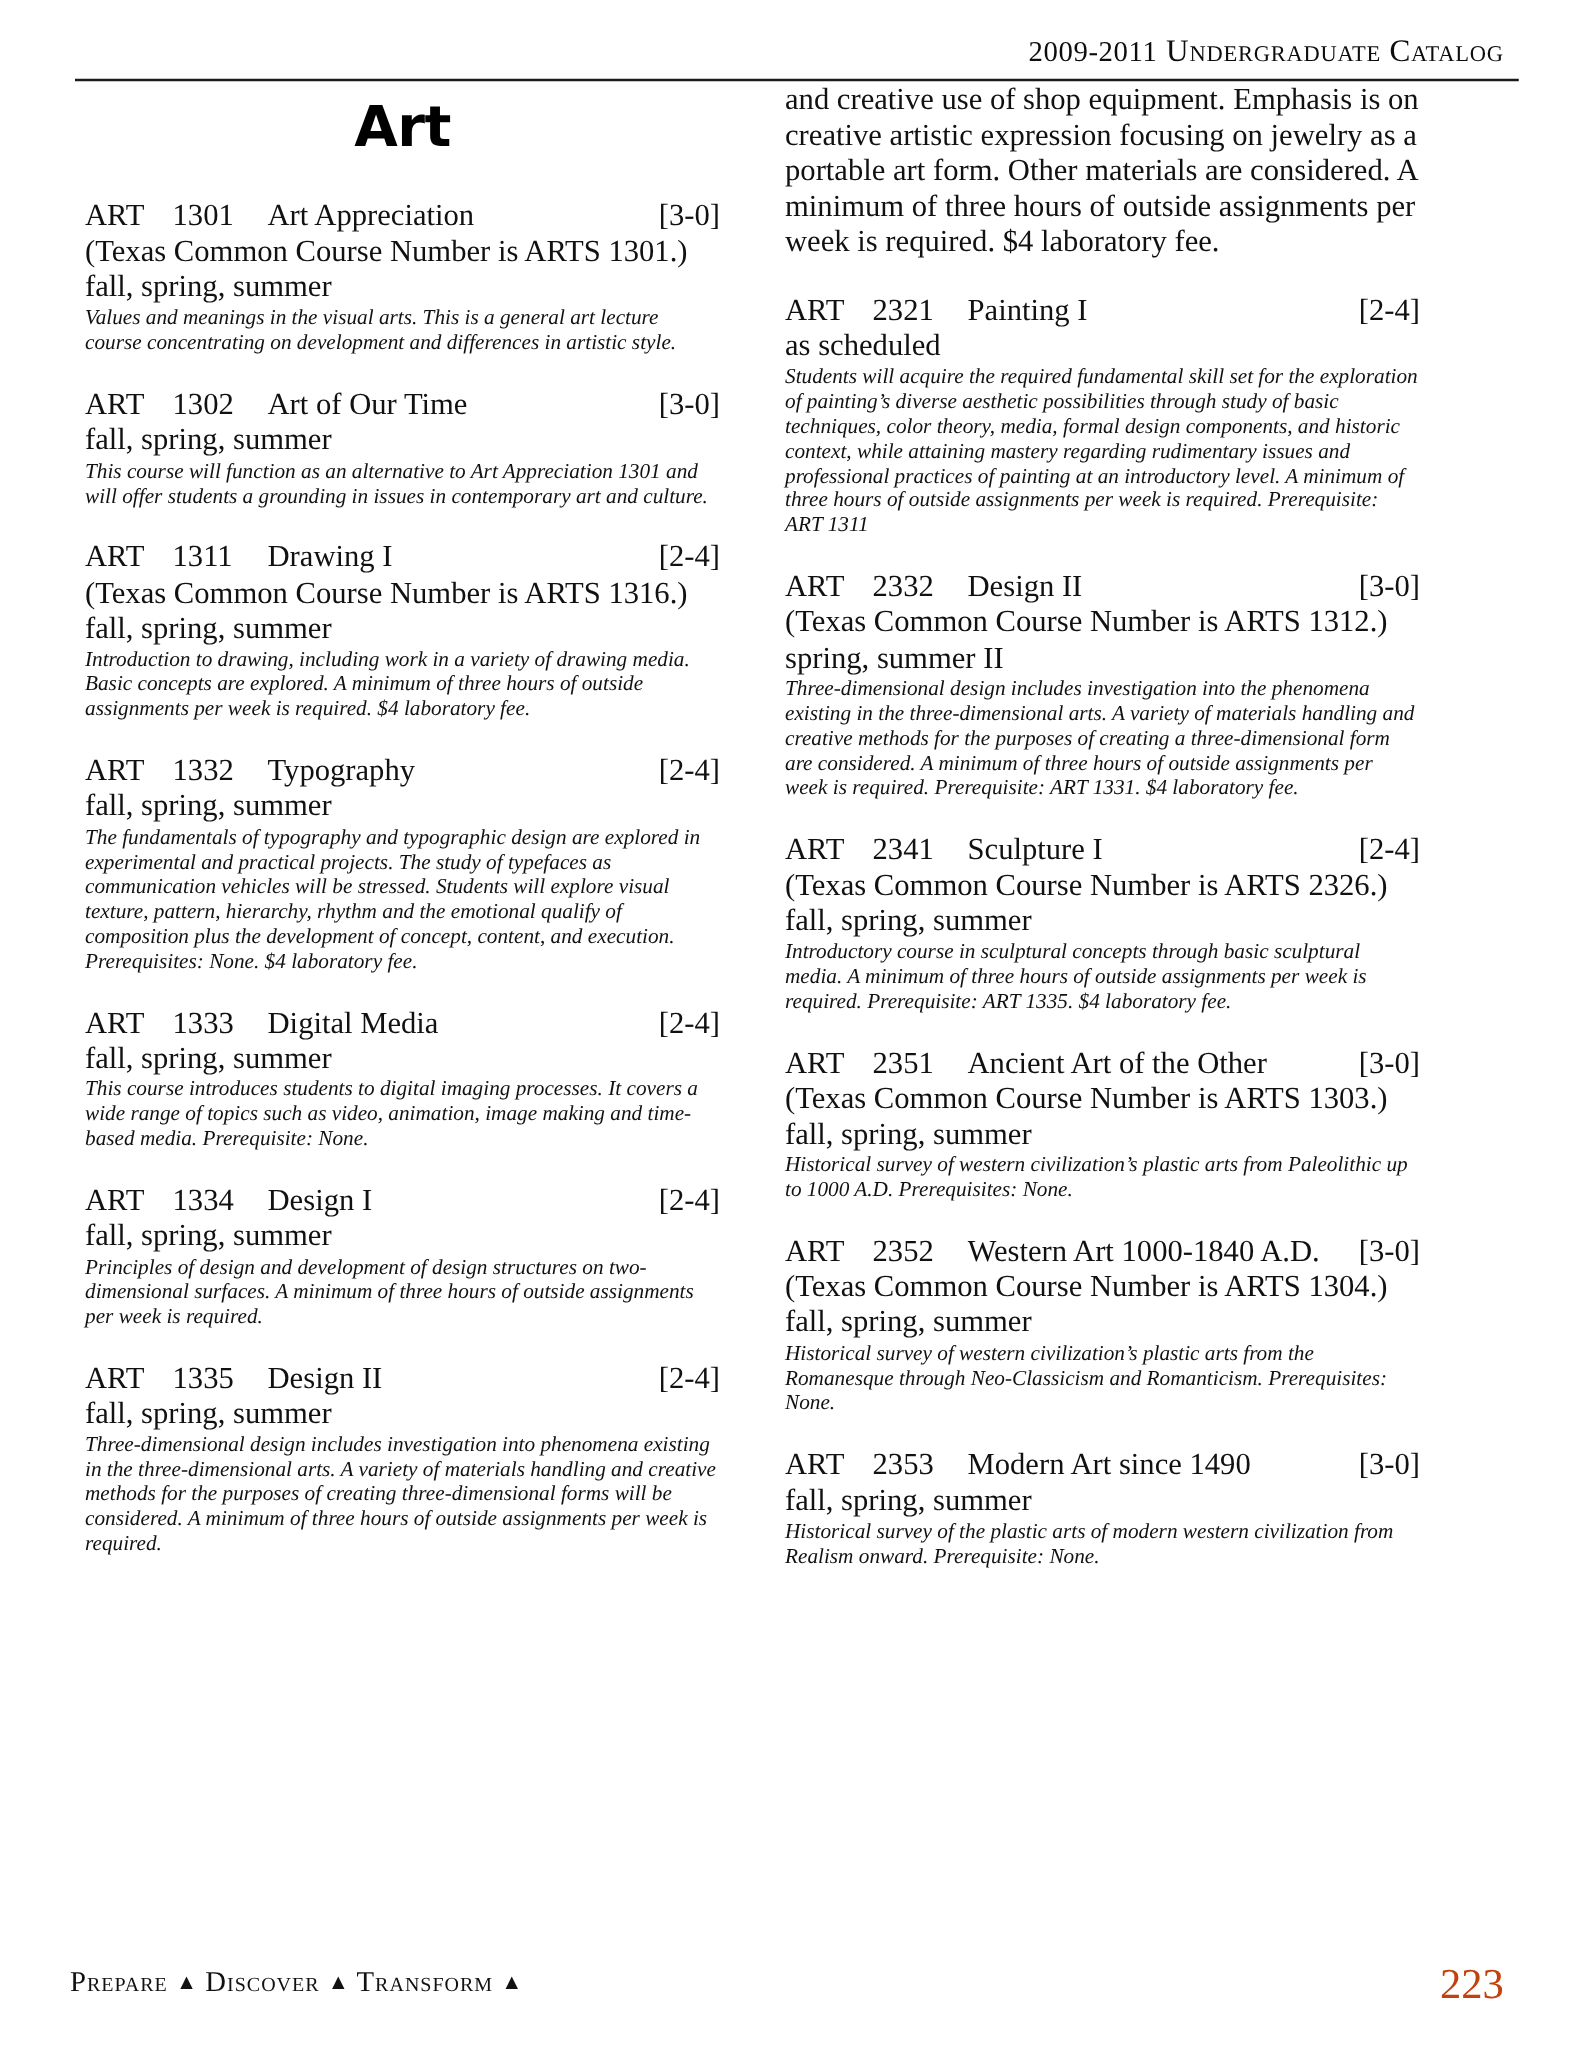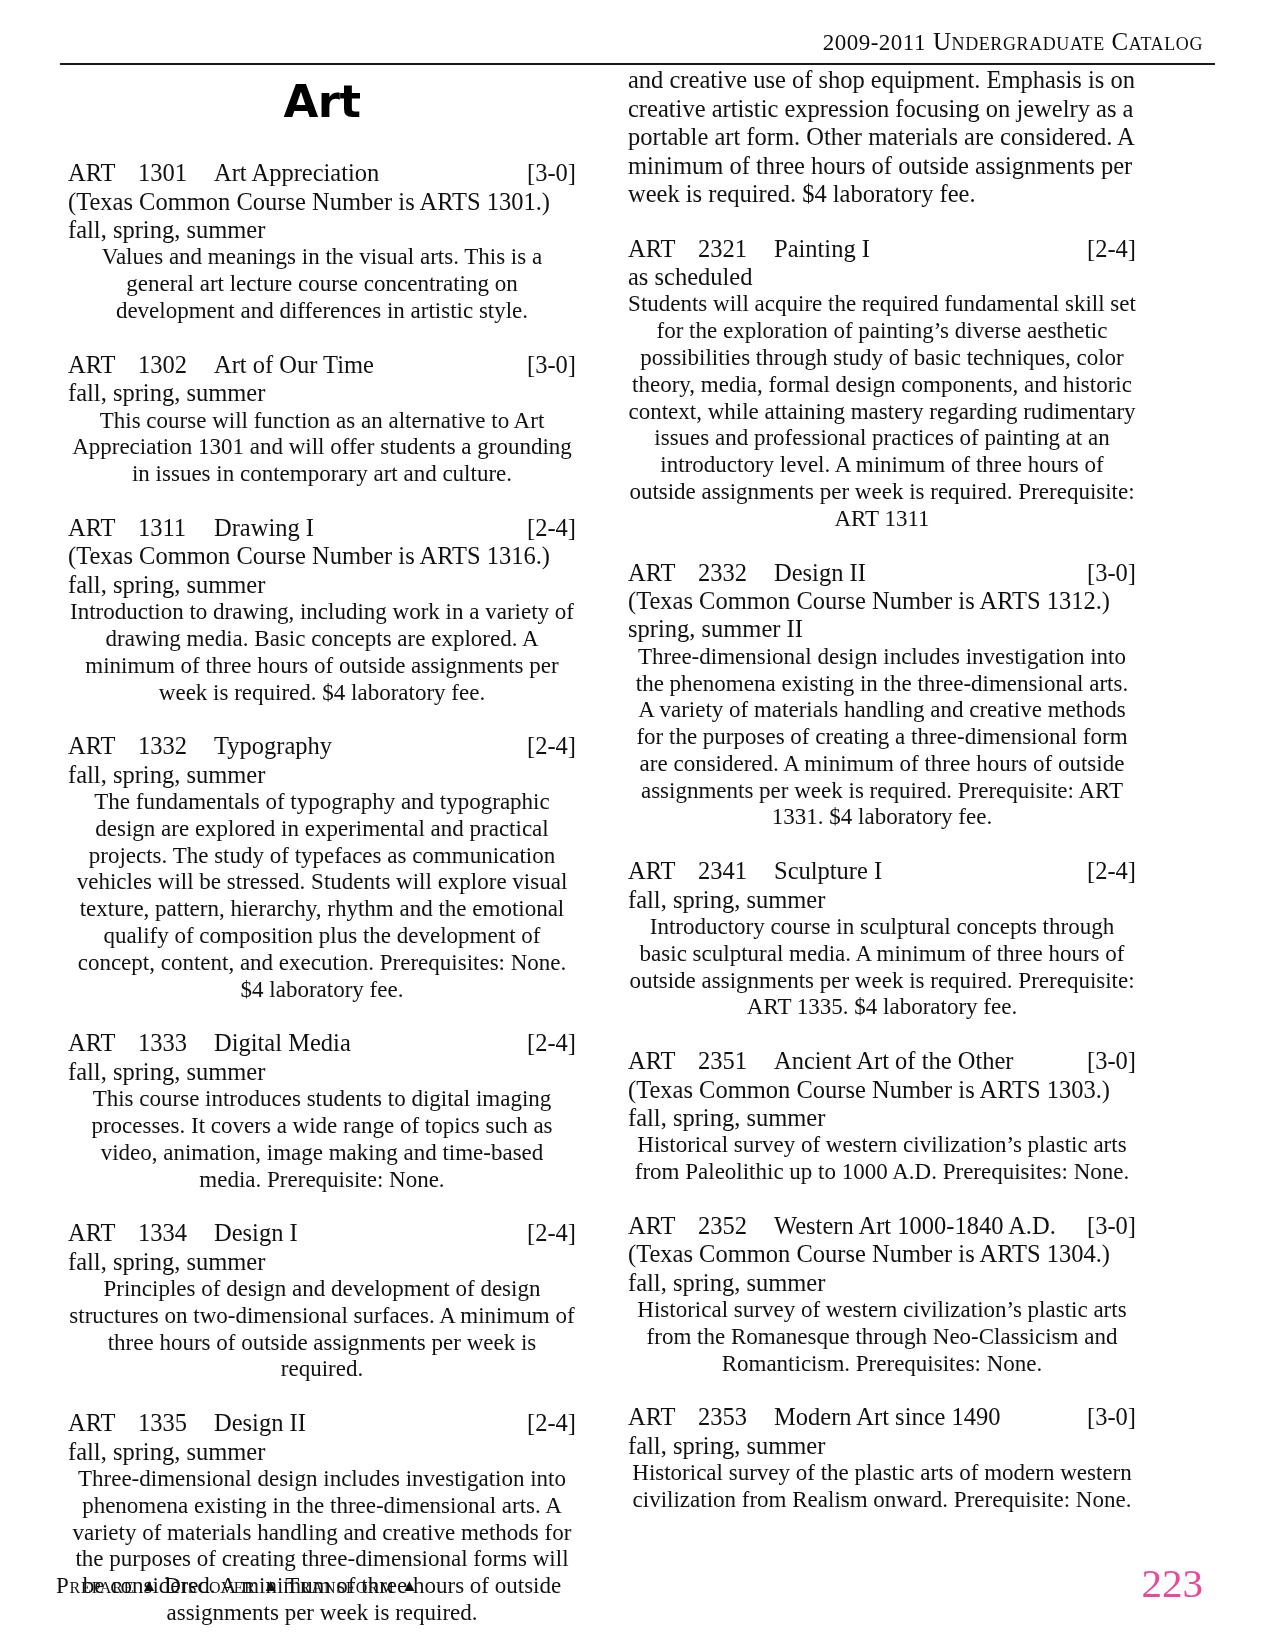--- a/index.html
+++ b/index.html
@@ -101,24 +101,25 @@
     overflow: hidden;
   }
   .c-hours {
     flex: 0 0 auto;
   }
   .course-line {
     font-size: 24.5px;
     line-height: 1.16;
   }
   .course-desc {
-    font-size: 23px;
+    font-size: 17px;
     line-height: 1.165;
-    text-align: center;
+    text-align: left;
     hyphens: none;
+    font-style: italic;
   }
 
   
   .continuation {
     font-size: 24.5px;
     line-height: 1.165;
     margin-top: 2px;
   }
 
   
@@ -134,22 +135,22 @@
   }
   .footer-tag .tri {
     font-size: 17px;
     vertical-align: 2px;
     letter-spacing: 0;
   }
   .page-number {
     position: absolute;
     right: 72px;
     bottom: 44px;
-    font-size: 41px;
-    color: #ec4899;
+    font-size: 34px;
+    color: #c2410c;
   }
 </style>
 </head>
 <body>
 
 <div class="page">
 
   <div class="running-head">
     <span class="yr">2009-2011</span>
     <span>Undergraduate Catalog</span>
@@ -260,20 +261,21 @@
             <div class="course-line">spring, summer II</div>
             <div class="course-desc">Three-dimensional design includes investigation into the phenomena existing in the three-dimensional arts. A variety of materials handling and creative methods for the purposes of creating a three-dimensional form are considered. A minimum of three hours of outside assignments per week is required. Prerequisite: ART 1331. $4 laboratory fee.</div>
           </div>
           <div class="course">
             <div class="course-head">
               <span class="c-prefix">ART</span>
               <span class="c-number">2341</span>
               <span class="c-title">Sculpture I</span>
               <span class="c-hours">[2-4]</span>
             </div>
+            <div class="course-line">(Texas Common Course Number is ARTS 2326.)</div>
             <div class="course-line">fall, spring, summer</div>
             <div class="course-desc">Introductory course in sculptural concepts through basic sculptural media. A minimum of three hours of outside assignments per week is required. Prerequisite: ART 1335. $4 laboratory fee.</div>
           </div>
           <div class="course">
             <div class="course-head">
               <span class="c-prefix">ART</span>
               <span class="c-number">2351</span>
               <span class="c-title">Ancient Art of the Other</span>
               <span class="c-hours">[3-0]</span>
             </div>

